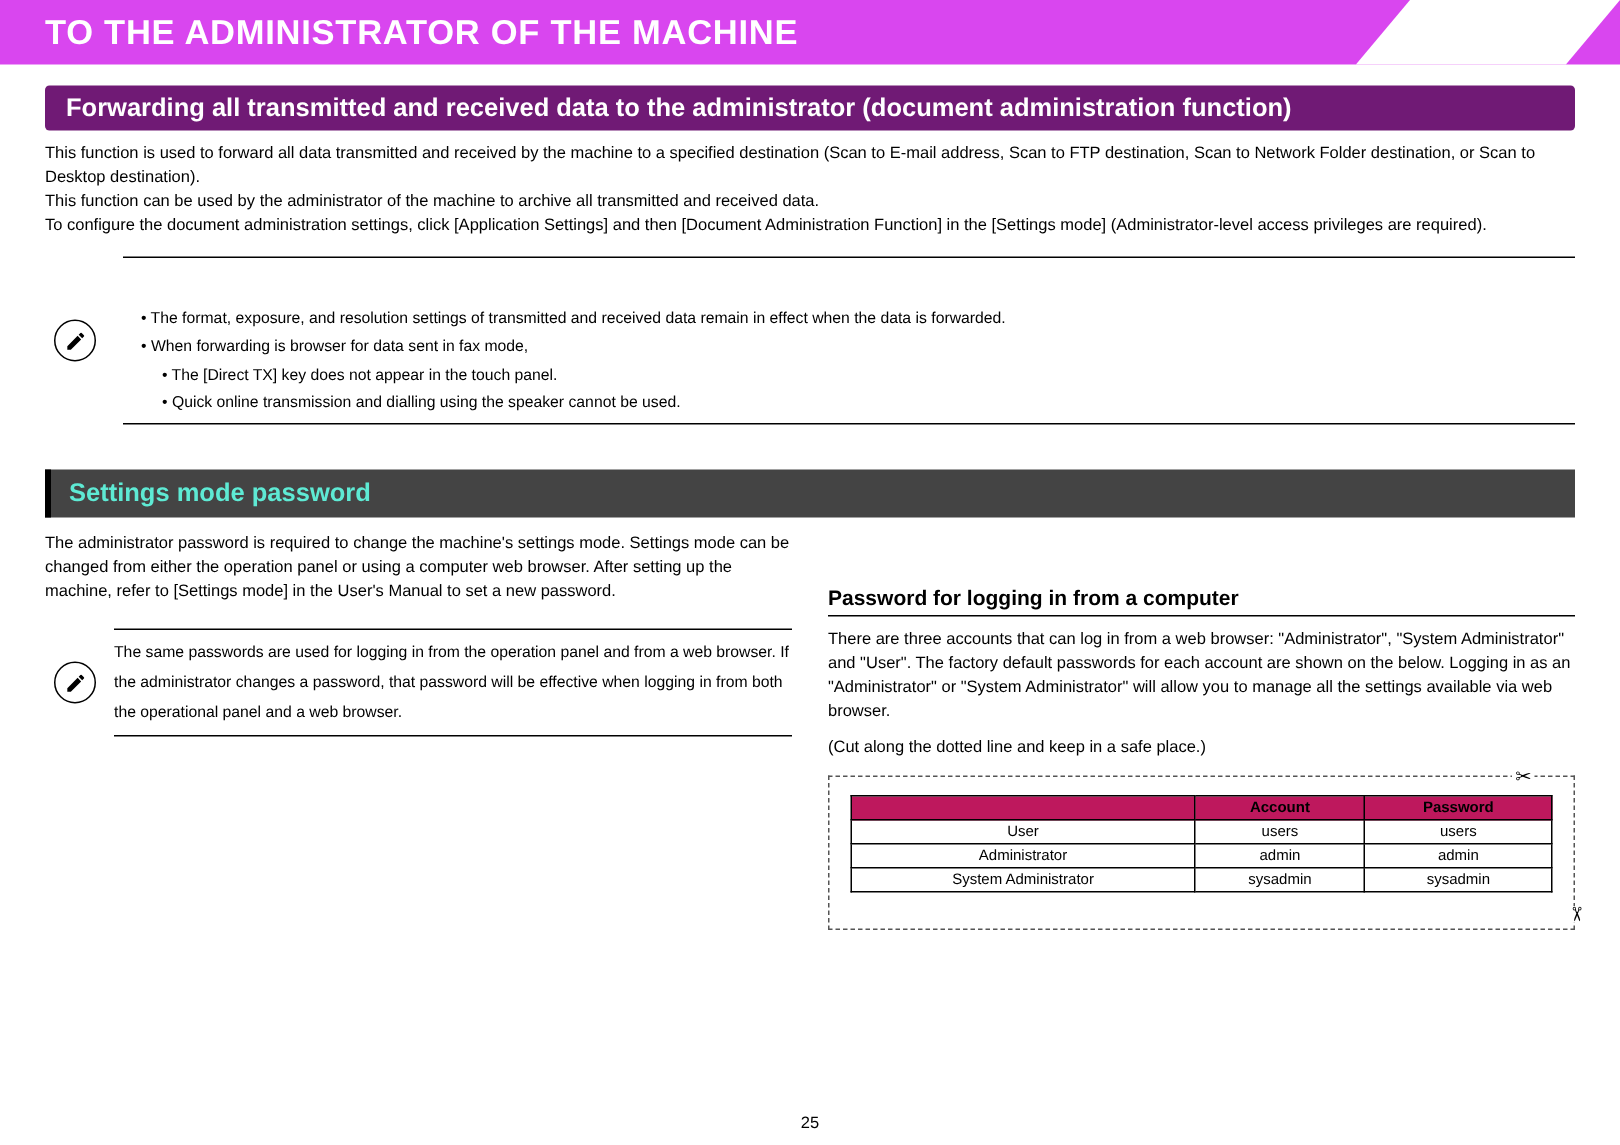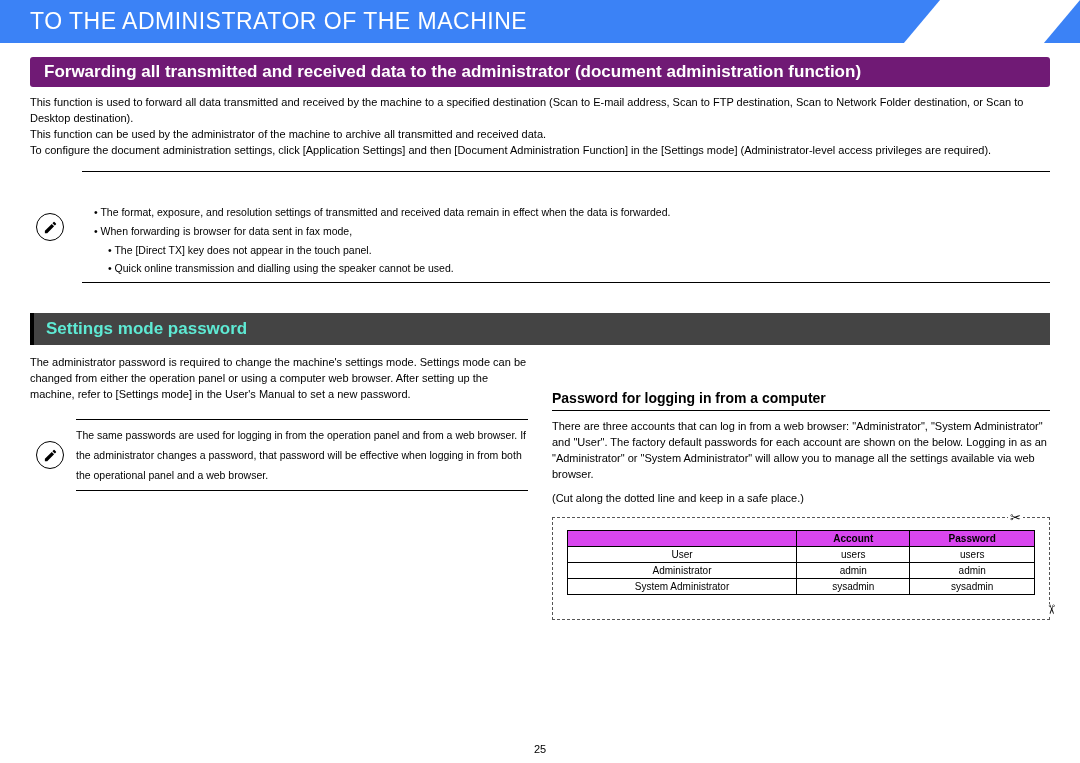--- a/index.html
+++ b/index.html
@@ -7,23 +7,23 @@
     font-family: Arial, Helvetica, sans-serif;
     font-size: 11px;
     color: #000;
     background: #fff;
     width: 1080px;
     height: 763px;
     position: relative;
     overflow: hidden;
   }
   .chapter-header {
-    background: #3b82f6;
+    background: #d946ef;
     color: #fff;
-    font-weight: normal;
+    font-weight: bold;
     font-size: 23px;
     letter-spacing: 0.5px;
     padding: 8px 16px 8px 30px;
     position: relative;
   }
   .chapter-header::after {
     content: "";
     position: absolute;
     right: 0; top: 0; bottom: 0;
     width: 140px;
@@ -132,21 +132,21 @@
   table.pw {
     width: 100%;
     border-collapse: collapse;
     font-size: 10px;
   }
   table.pw th, table.pw td {
     border: 0.5px solid #000;
     padding: 2px 4px;
     text-align: center;
   }
-  table.pw th { background: #d946ef; font-weight: bold; }
+  table.pw th { background: #be185d; font-weight: bold; }
   table.pw td.first { text-align: center; }
 
   .cut-note {
     margin-top: 12px;
     position: relative;
     padding-left: 40px;
     font-size: 10px;
   }
   .cut-rule { border-top: 0.5px solid #000; margin: 5px 0; }
 

